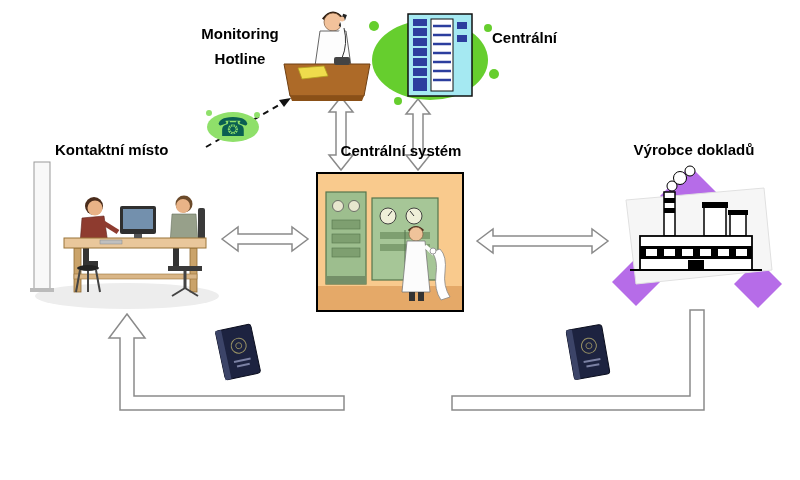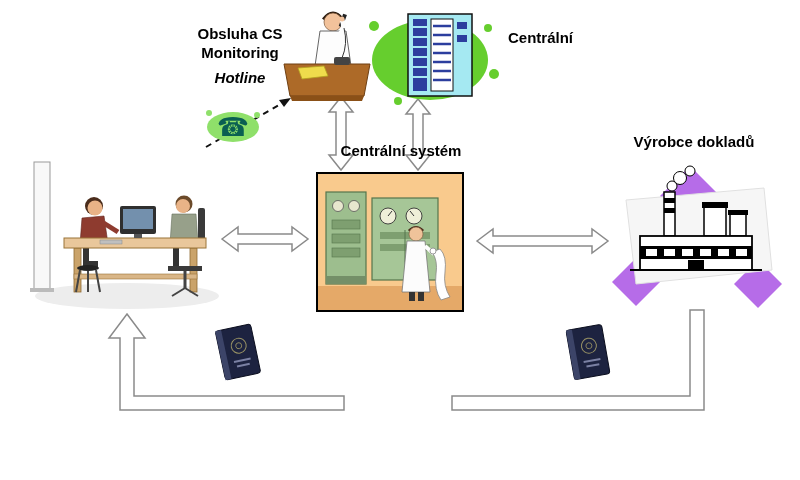--- a/index.html
+++ b/index.html
@@ -219,27 +219,27 @@
         <rect x="10" y="5" width="6" height="50" fill="#3c4468"></rect>
         <circle cx="30" cy="24" r="7.5" fill="none" stroke="#9b9464"></circle>
         <circle cx="30" cy="24" r="3" fill="none" stroke="#9b9464" stroke-width="0.8"></circle>
         <rect x="22" y="38" width="17" height="2" fill="#7b81a3"></rect>
         <rect x="24" y="43" width="13" height="2" fill="#7b81a3"></rect>
       </g>
     </svg>
   </div>
 
   <div class="lbl center" style="left:185px;top:24px;width:110px;">
-    <div>Obsluha CS</div>
     <div>Monitoring</div>
-    <div style="margin-top:6px;font-style:italic;">Hotline</div>
-  </div>
-
-  <div class="lbl" style="left:508px;top:28px;width:100px;">
+    <div style="margin-top:6px;">Hotline</div>
+  </div>
+
+  <div class="lbl" style="left:492px;top:28px;width:100px;">
     <div>Centrální</div>
   </div>
 
+  <div class="lbl" style="left:55px;top:140px;">Kontaktní místo</div>
 
   <div class="lbl center" style="left:328px;top:141px;width:146px;">Centrální systém</div>
 
-  <div class="lbl center" style="left:614px;top:132px;width:160px;">Výrobce dokladů</div>
+  <div class="lbl center" style="left:614px;top:140px;width:160px;">Výrobce dokladů</div>
 
 </div>
 
 </body></html>

